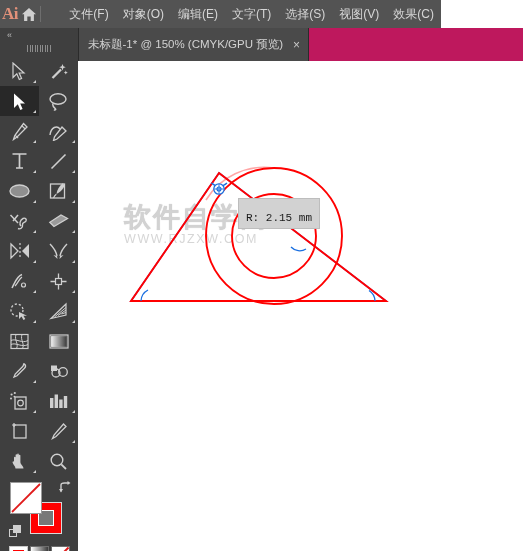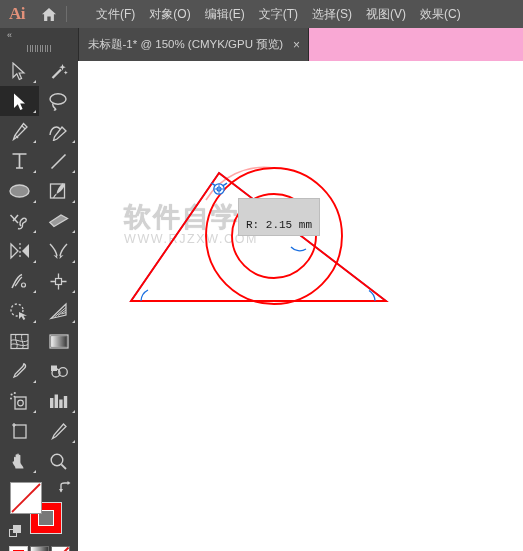--- a/index.html
+++ b/index.html
@@ -6,42 +6,42 @@
   body{
     width:523px;height:551px;overflow:hidden;
     background:#ffffff;
     font-family:"Liberation Sans","DejaVu Sans",sans-serif;
     -webkit-font-smoothing:antialiased;
   }
   #app{position:relative;width:523px;height:551px;overflow:hidden;background:#fff;}
 
   
   .menubar{
-    position:absolute;left:0;top:0;width:523px;height:28px;
+    position:absolute;left:0;top:0;width:441px;height:28px;
     background:#535353;display:flex;align-items:center;
   }
   .ai-logo{
     width:34px;height:28px;display:flex;align-items:center;justify-content:center;
     color:#e2917a;font-size:17px;font-weight:bold;letter-spacing:-0.5px;
     font-family:"Liberation Serif","DejaVu Serif",serif;
   }
   .home-btn{
     width:30px;height:28px;display:flex;align-items:center;justify-content:center;
   }
   .menu-sep{width:1px;height:16px;background:#6e6e6e;margin:0 6px 0 2px;}
   .menu-items{display:flex;align-items:center;margin-left:16px;}
   .menu-item{
     color:#d6d6d6;font-size:12px;padding:0 7px;height:28px;
     display:flex;align-items:center;white-space:nowrap;cursor:default;
   }
 
   
   .tabbar{
     position:absolute;left:78px;top:28px;width:445px;height:33px;
-    background:#f9a8d4;border-bottom:1px solid #2b2b2b;
+    background:#be185d;border-bottom:1px solid #2b2b2b;
   }
   .tab{
     position:absolute;left:0;top:0;height:33px;
     background:#4a4a4a;display:flex;align-items:center;
     padding:0 8px 0 10px;border-right:1px solid #2b2b2b;
   }
   .tab-title{color:#d2d2d2;font-size:11.5px;white-space:nowrap;}
   .tab-close{
     color:#c9c9c9;font-size:12px;margin-left:10px;line-height:1;cursor:pointer;
   }
@@ -128,21 +128,21 @@
   .wm-url{
     font-size:12.5px;color:#d6d6d6;letter-spacing:1.6px;margin-top:2px;
     font-family:"Liberation Sans",sans-serif;
   }
 
   
   .radius-tip{
     position:absolute;left:161px;top:138px;
     background:#d2d2d2;color:#1a1a1a;
     font-family:"Liberation Mono","DejaVu Sans Mono",monospace;
-    font-size:11px;padding:20px 7px 4px 7px;white-space:nowrap;
+    font-size:11px;padding:13px 7px 4px 7px;white-space:nowrap;
     box-shadow:0 0 0 1px #bdbdbd;
   }
 </style>
 </head>
 <body>
 
 <div id="app">
 
   <div class="menubar">
     <div class="ai-logo">Ai</div>

